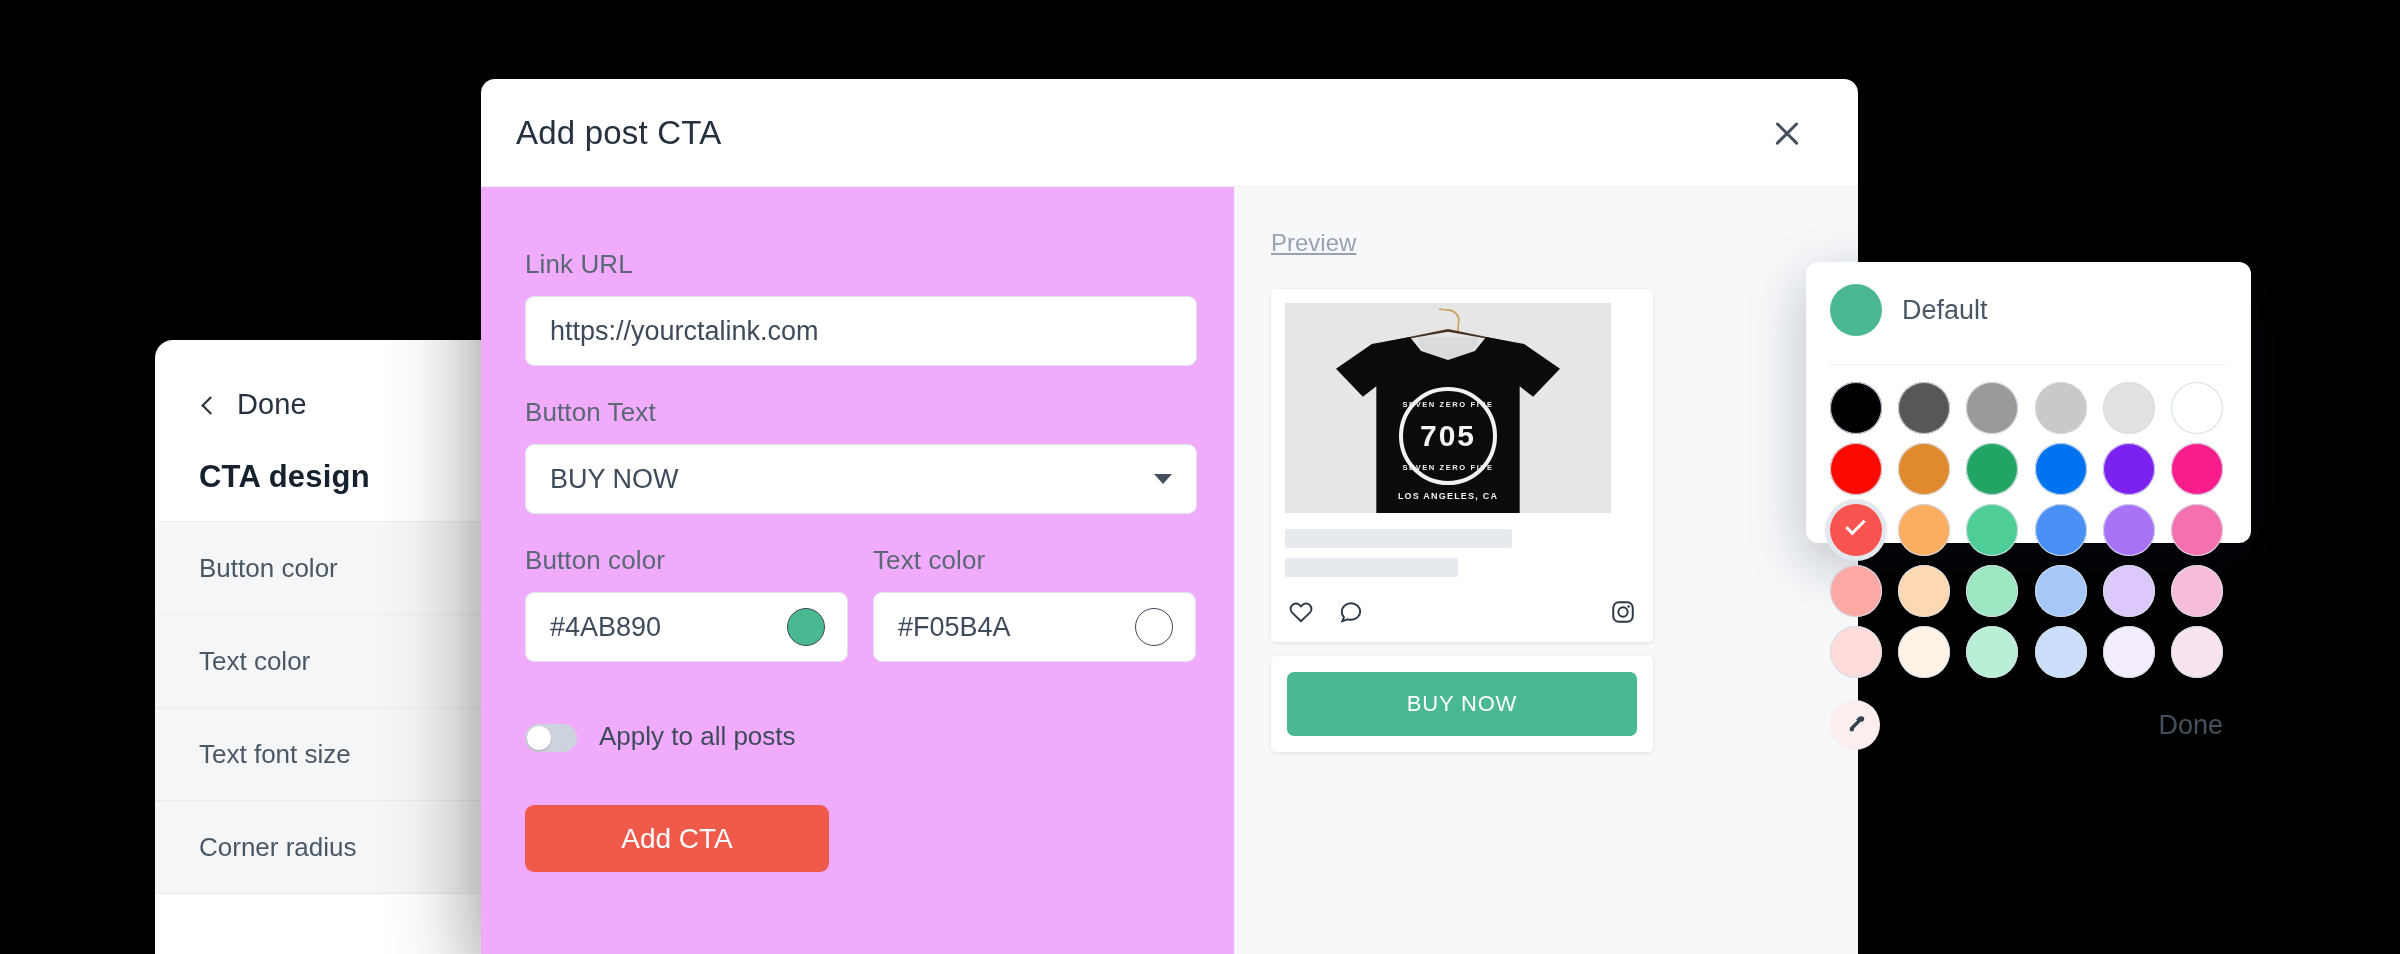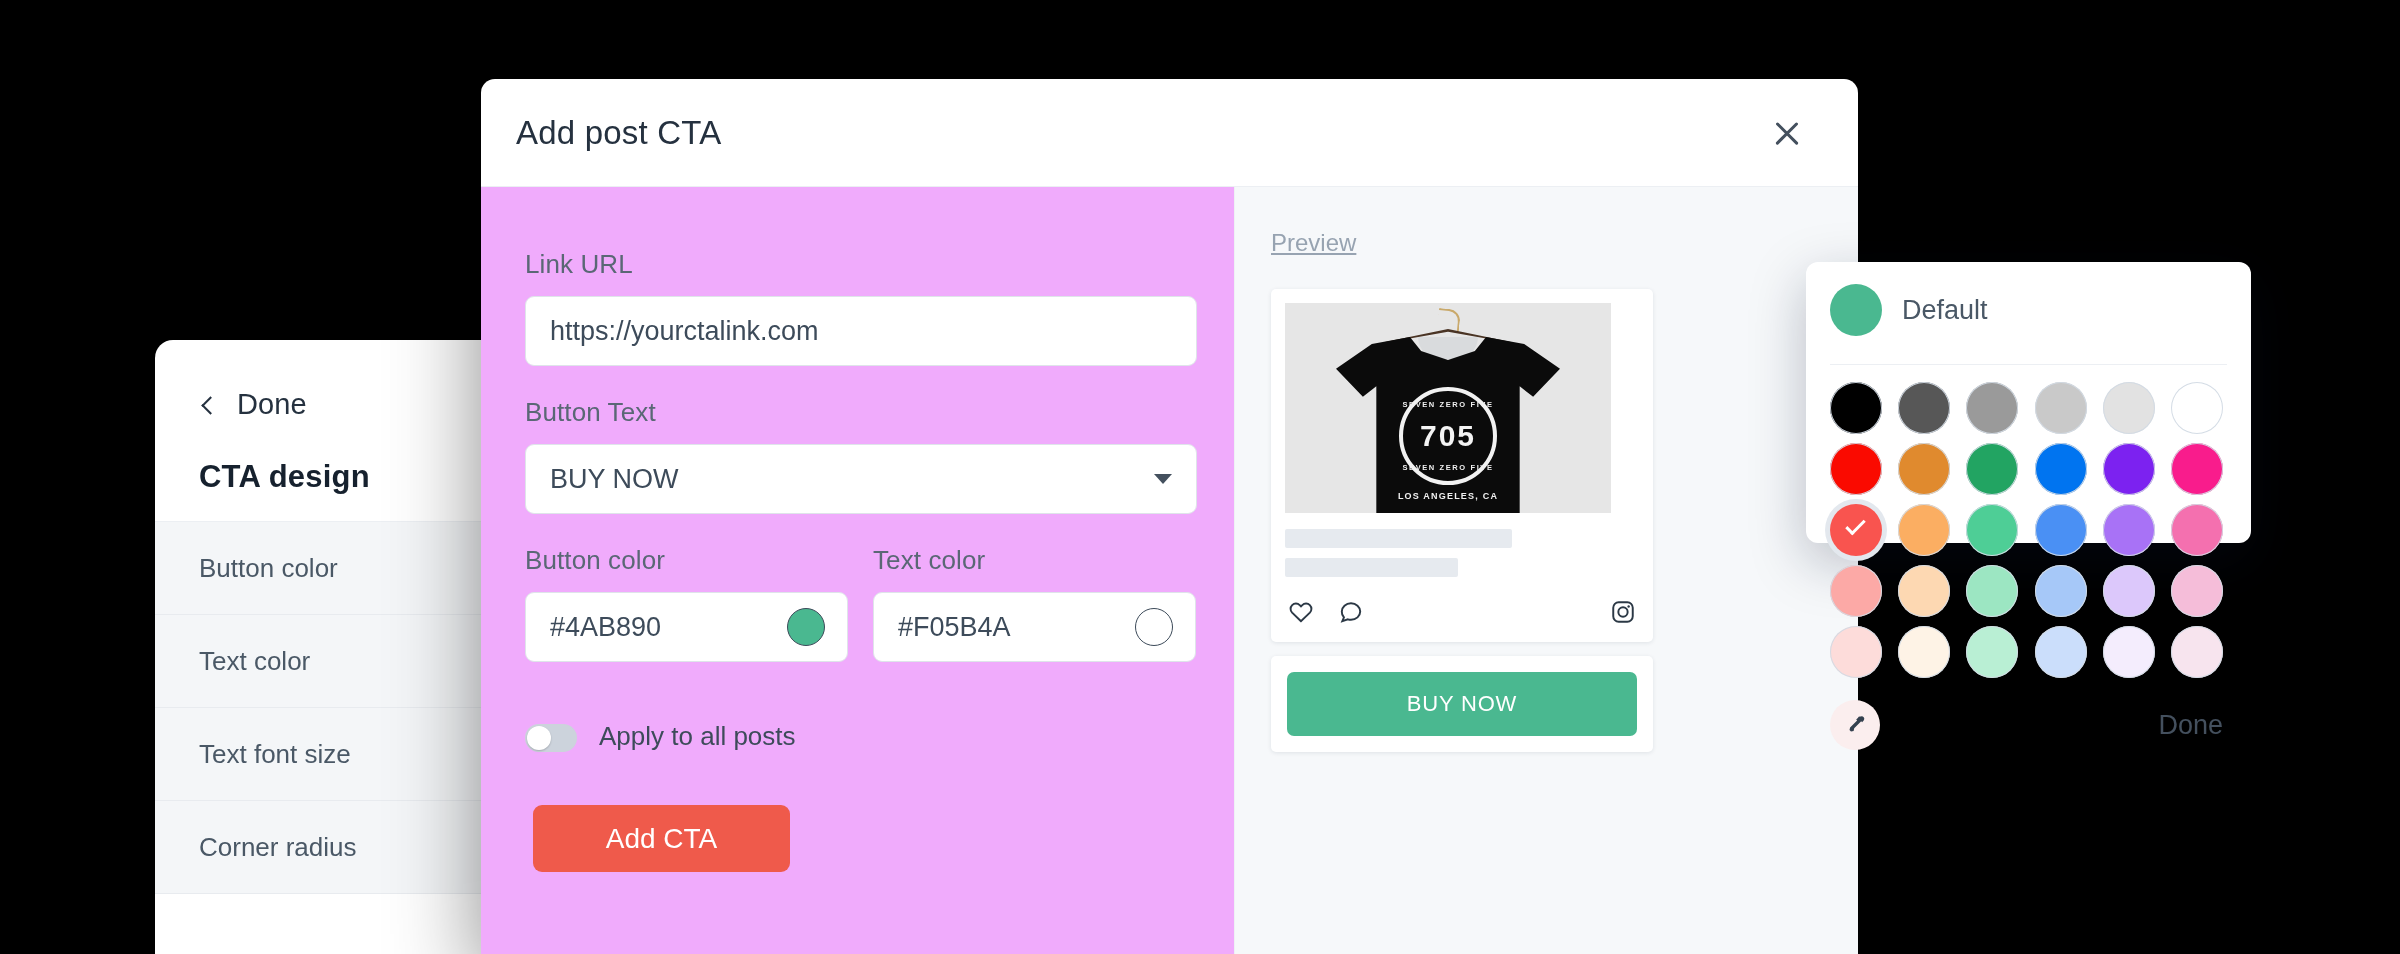--- a/index.html
+++ b/index.html
@@ -122,26 +122,25 @@
   }
   .toggle .knob {
     position: absolute; left: 2px; top: 2px;
     width: 24px; height: 24px; border-radius: 50%;
     background: #ffffff; box-shadow: 0 1px 2px rgba(0,0,0,.2);
   }
   .toggle-label { font-size: 26px; color: #3d4b5a; }
 
   .add-cta {
     margin-top: 53px;
-    width: 257px; height: 67px;
+    width: 304px; height: 67px;
     background: #ef5a4b; color: #fff;
     border: none; border-radius: 9px;
     font-size: 28px; font-family: inherit;
     cursor: pointer;
-    margin-left: 8px;
   }
 
   
   .preview-col {
     flex: 1; background: #f6f8fa;
     border-left: 1px solid #eef1f4;
     padding: 42px 0 0 36px;
   }
   .preview-label { font-size: 24px; color: #97a3b1; margin-bottom: 32px; text-decoration: underline; }
   .post-card {

